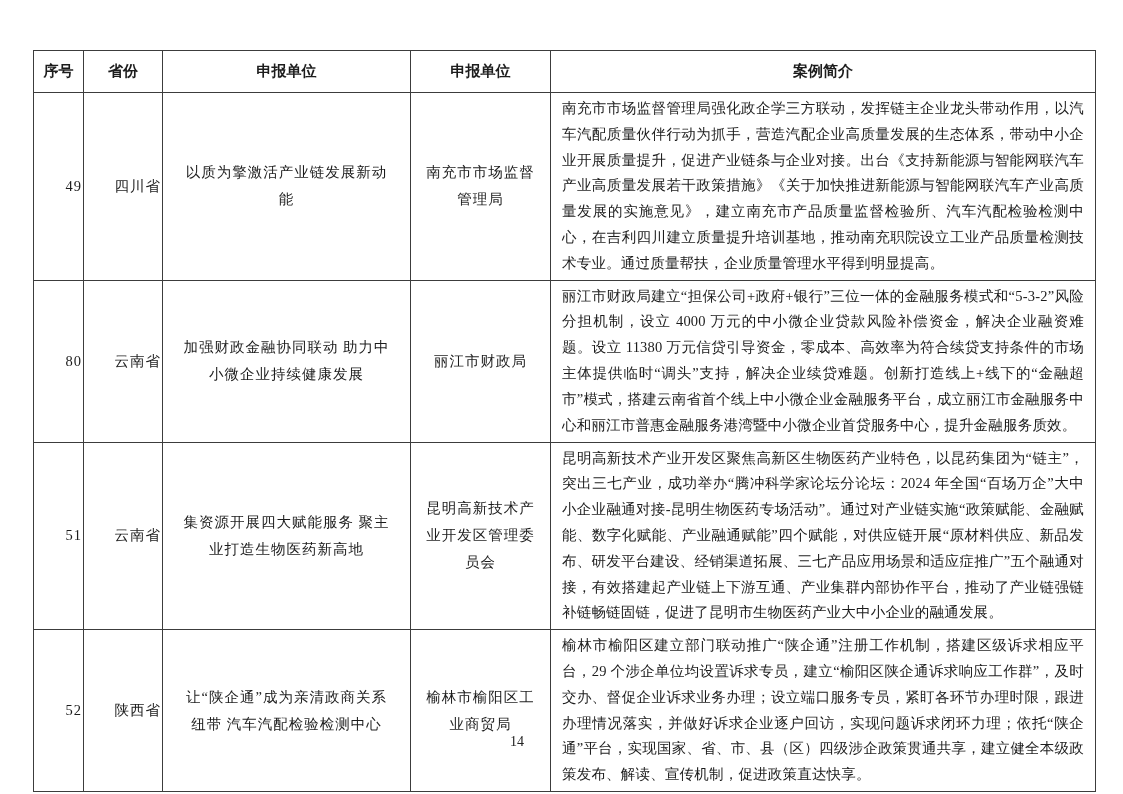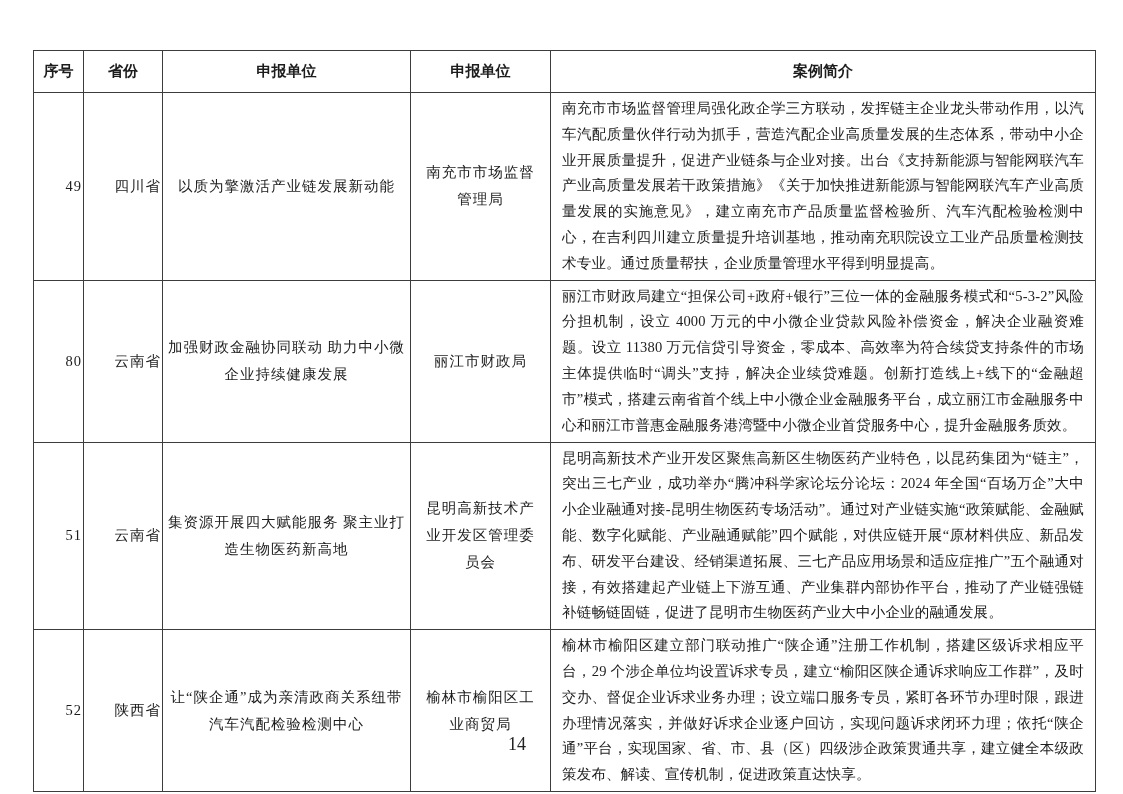--- a/index.html
+++ b/index.html
@@ -42,21 +42,21 @@
   }
   .cases-table td {
     font-size: 14.5px;
   }
   .c-no, .c-prov {
     text-align: right;
     letter-spacing: 1px;
   }
   .c-name {
     text-align: center;
-    padding: 0 1px;
+    padding: 0 16px;
     line-height: 27px;
     letter-spacing: 1px;
   }
   .c-unit {
     text-align: center;
     padding: 0 10px;
     line-height: 27px;
     letter-spacing: 1px;
   }
   .c-intro {
@@ -68,21 +68,21 @@
   tr.h163 td { height: 163px; }
   tr.h155 td { height: 155px; }
   tr.h180 td { height: 180px; }
   tr.h127 td { height: 127px; }
   .page-number {
     position: absolute;
     left: 492px;
     top: 734px;
     width: 50px;
     text-align: center;
-    font-size: 18px;
+    font-size: 14px;
     color: #222;
   }
 </style>
 </head>
 <body>
 
 <div class="page">
 
   <table class="cases-table">
     <colgroup>

